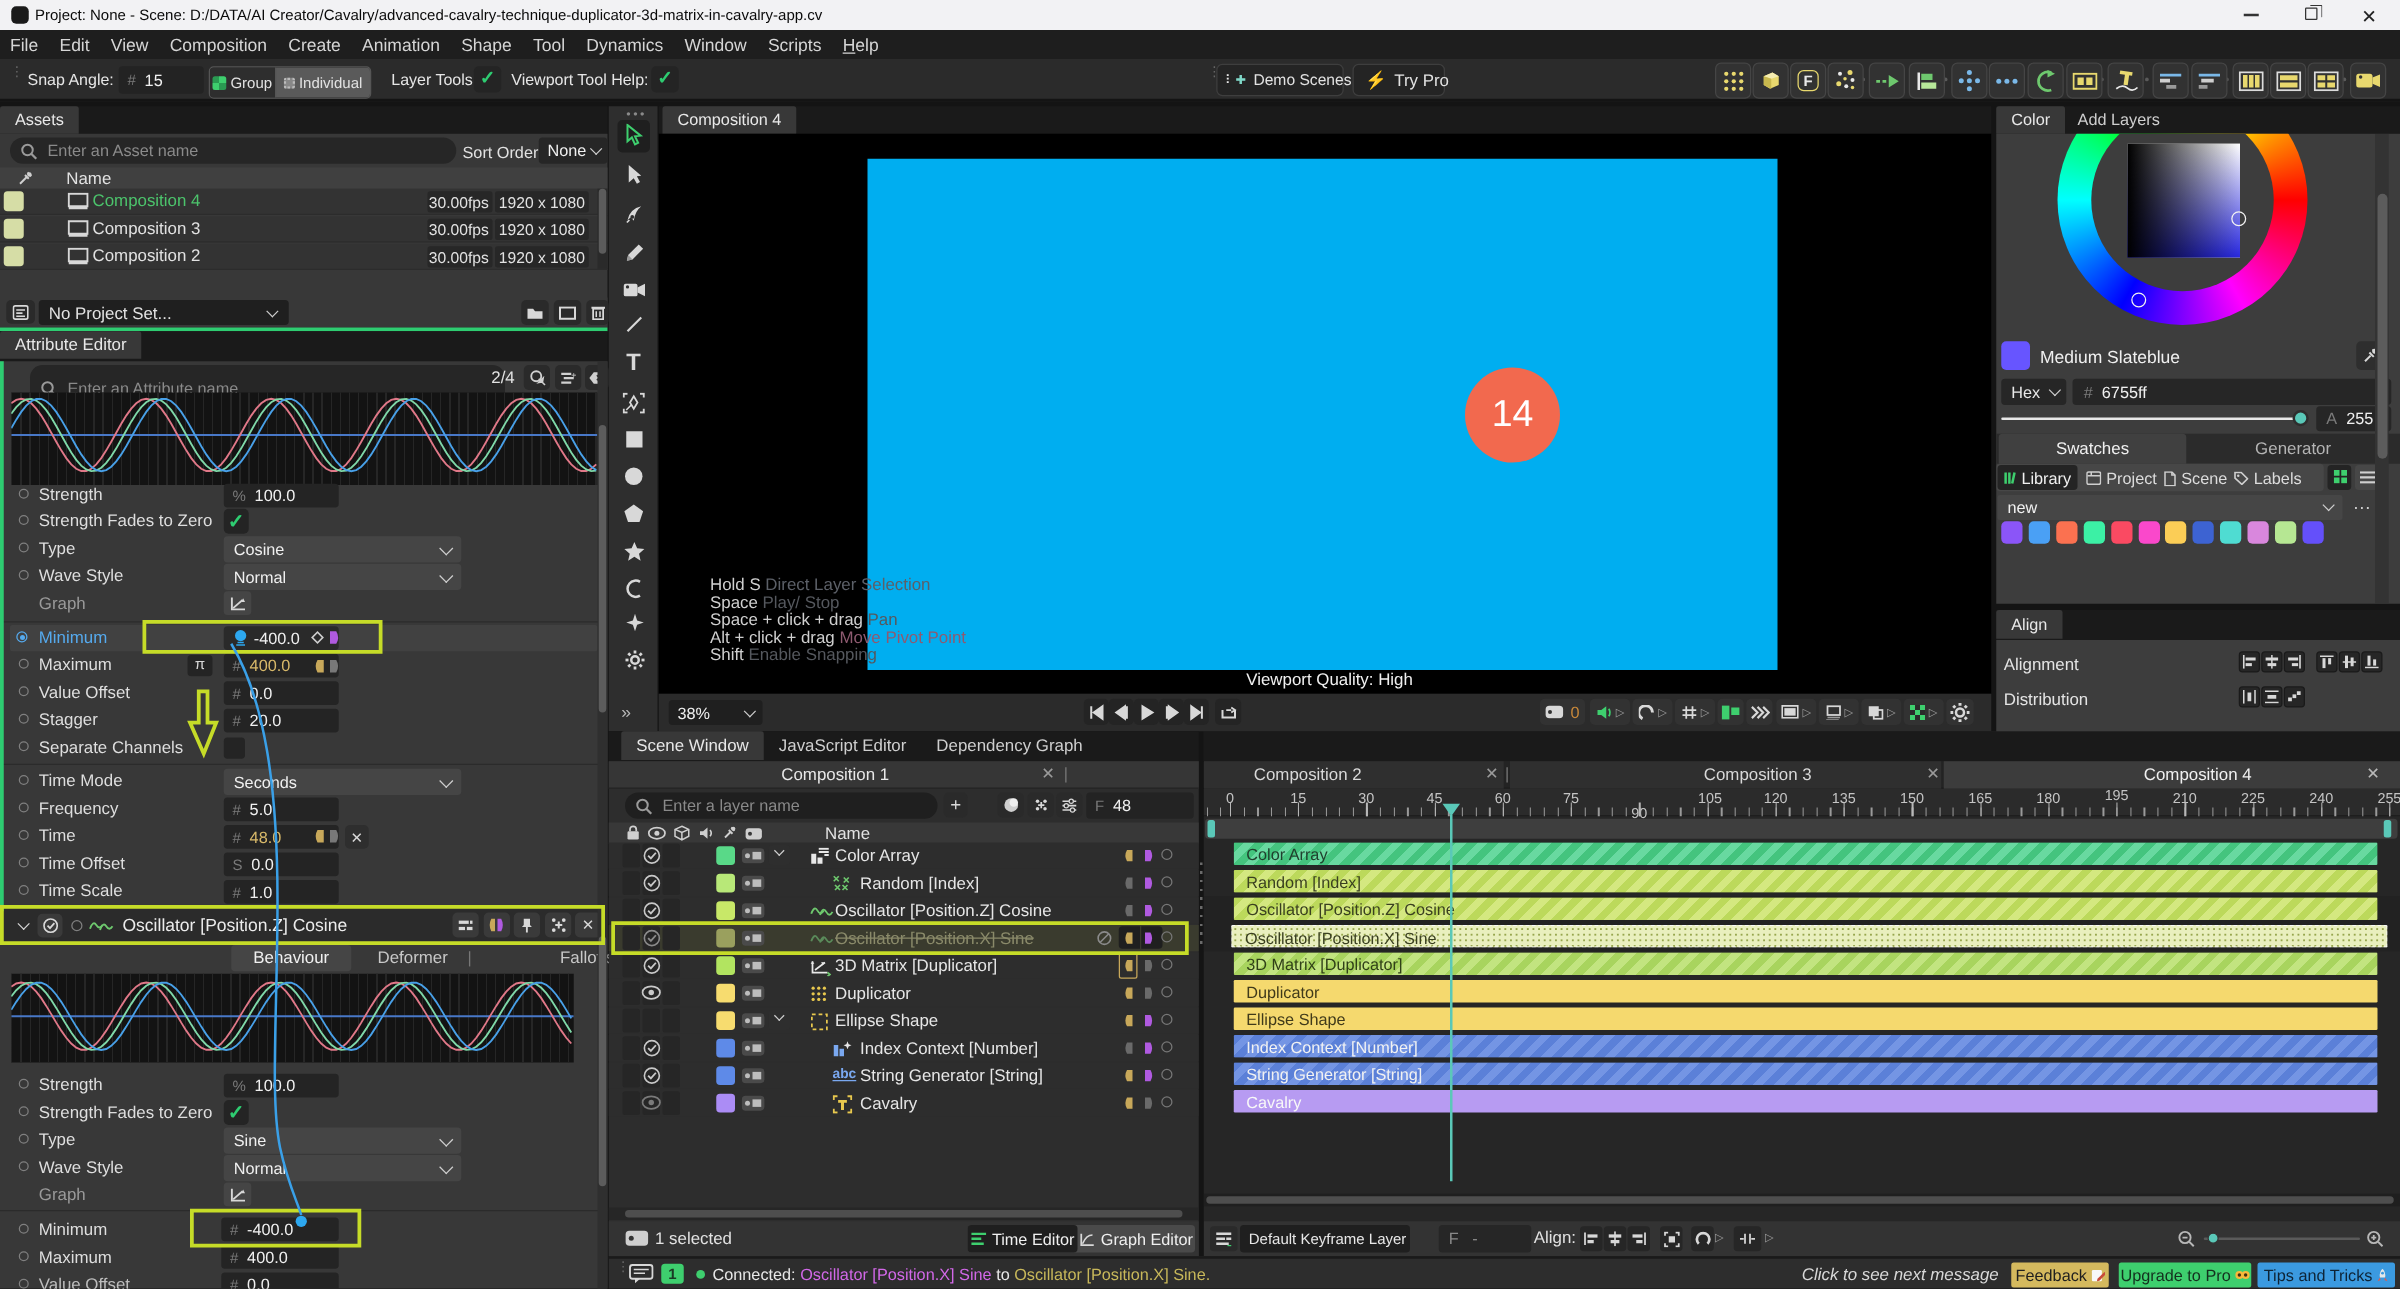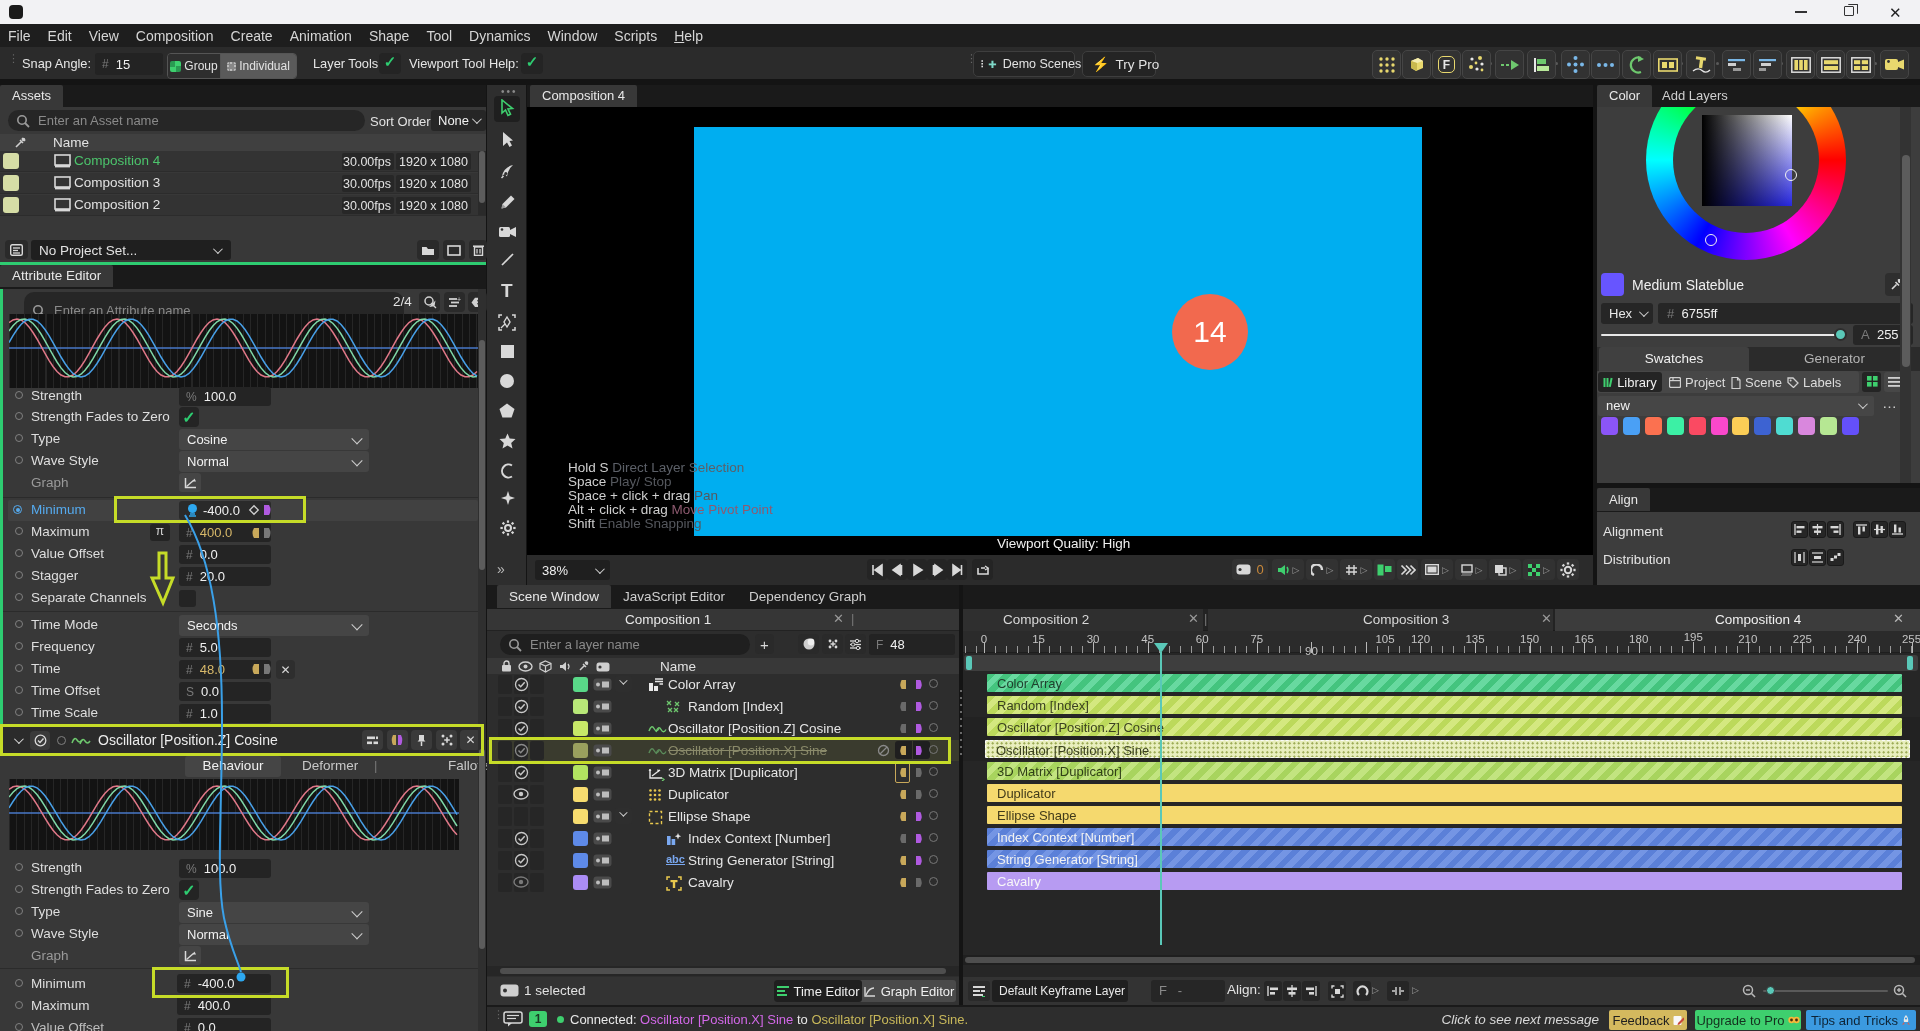--- a/index.html
+++ b/index.html
@@ -14,20 +14,21 @@
 .chevd{display:inline-block;width:7px;height:7px;transform:rotate(45deg) translateY(-2px);border-right:1.6px solid #cfcfcf;border-bottom:1.6px solid #cfcfcf;}
 .ibtn{background:#2a2a2a;border-radius:4px;display:flex;align-items:center;justify-content:center;color:#d8d8d8;}
 svg{display:block;}
 .hl{border:3px solid #c6dc28;position:absolute;z-index:30;}
 </style></head>
 <body>
 <div id="app">
 
 <div class="abs" style="left:0;top:0;width:1920px;height:24px;background:#f2f2f4;color:#0a0a0a;">
  <div class="abs" style="left:9px;top:5px;width:14px;height:14px;background:#1a1a1a;border-radius:4px;"></div>
+ <div class="abs" style="left:28px;top:5px;font-size:12px;">Project: None - Scene: D:/DATA/AI Creator/Cavalry/advanced-cavalry-technique-duplicator-3d-matrix-in-cavalry-app.cv</div>
  <div class="abs" style="left:1795px;top:11px;width:12px;height:1.6px;background:#333;"></div>
  <div class="abs" style="left:1844px;top:6px;width:10px;height:10px;border:1.4px solid #333;border-radius:1px;"></div>
  <div class="abs" style="left:1848px;top:4px;width:10px;height:10px;border:1.4px solid #333;border-radius:1px;border-bottom:none;border-left:none;"></div>
  <div class="abs" style="left:1889px;top:4px;font-size:15px;color:#222;">✕</div>
 </div>
 <div class="abs" style="left:0;top:24px;width:1920px;height:23px;background:#1e1e1e;display:flex;align-items:center;padding-left:8px;gap:17px;font-size:14px;color:#d6d6d6;">
       <span>File</span>
       <span>Edit</span>
       <span>View</span>
       <span>Composition</span>
@@ -1140,21 +1141,21 @@
 <div style="position:absolute;left:752px;top:27px;font-size:13.5px;color:#f0f0f0;">Composition 4</div>
 <div style="position:absolute;left:930px;top:26px;color:#b8b8b8;font-size:13px;">✕</div>
 <div style="position:absolute;left:0;top:46px;width:957px;height:22px;background:#2b2b2b;border-bottom:1px solid #1e1e1e;">
 <div style="position:absolute;left:7.0px;top:2px;width:28px;text-align:center;font-size:11.5px;color:#c4c4c4;">0</div>
 <div style="position:absolute;left:61.6px;top:2px;width:28px;text-align:center;font-size:11.5px;color:#c4c4c4;">15</div>
 <div style="position:absolute;left:116.1px;top:2px;width:28px;text-align:center;font-size:11.5px;color:#c4c4c4;">30</div>
 <div style="position:absolute;left:170.7px;top:2px;width:28px;text-align:center;font-size:11.5px;color:#c4c4c4;">45</div>
 <div style="position:absolute;left:225.2px;top:2px;width:28px;text-align:center;font-size:11.5px;color:#c4c4c4;">60</div>
 <div style="position:absolute;left:279.8px;top:2px;width:28px;text-align:center;font-size:11.5px;color:#c4c4c4;">75</div>
 <div style="position:absolute;left:334.4px;top:14px;width:28px;text-align:center;font-size:11.5px;color:#c4c4c4;">90</div>
-<div style="position:absolute;left:408px;top:2px;width:28px;text-align:center;font-size:11.5px;color:#c4c4c4;">105</div>
+<div style="position:absolute;left:391px;top:2px;width:28px;text-align:center;font-size:11.5px;color:#c4c4c4;">105</div>
 <div style="position:absolute;left:443.5px;top:2px;width:28px;text-align:center;font-size:11.5px;color:#c4c4c4;">120</div>
 <div style="position:absolute;left:498.0px;top:2px;width:28px;text-align:center;font-size:11.5px;color:#c4c4c4;">135</div>
 <div style="position:absolute;left:552.6px;top:2px;width:28px;text-align:center;font-size:11.5px;color:#c4c4c4;">150</div>
 <div style="position:absolute;left:607.2px;top:2px;width:28px;text-align:center;font-size:11.5px;color:#c4c4c4;">165</div>
 <div style="position:absolute;left:661.7px;top:2px;width:28px;text-align:center;font-size:11.5px;color:#c4c4c4;">180</div>
 <div style="position:absolute;left:716.3px;top:0;width:28px;text-align:center;font-size:11.5px;color:#c4c4c4;">195</div>
 <div style="position:absolute;left:770.8px;top:2px;width:28px;text-align:center;font-size:11.5px;color:#c4c4c4;">210</div>
 <div style="position:absolute;left:825.4px;top:2px;width:28px;text-align:center;font-size:11.5px;color:#c4c4c4;">225</div>
 <div style="position:absolute;left:880.0px;top:2px;width:28px;text-align:center;font-size:11.5px;color:#c4c4c4;">240</div>
 <div style="position:absolute;left:934.5px;top:2px;width:28px;text-align:center;font-size:11.5px;color:#c4c4c4;">255</div>

